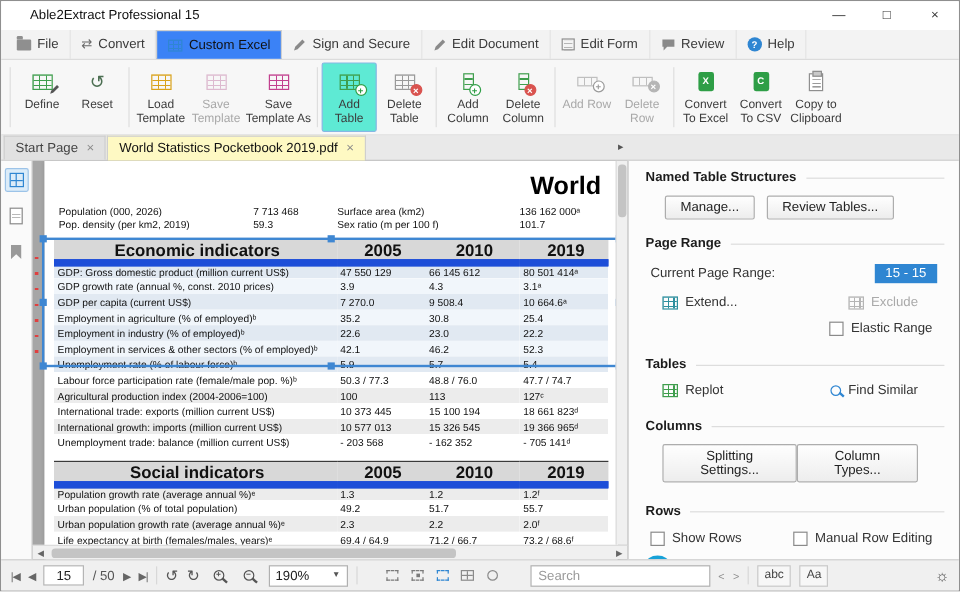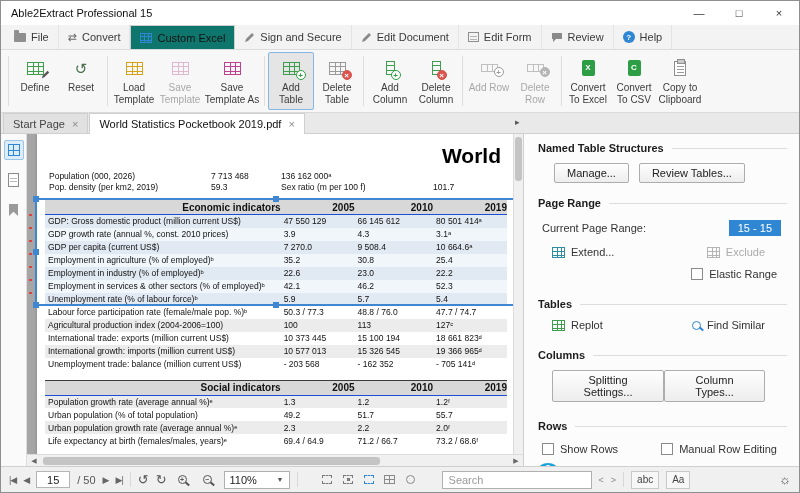--- a/index.html
+++ b/index.html
@@ -1,43 +1,43 @@
 <!DOCTYPE html>
 <html><head>
 <meta charset="utf-8">
 <style>
 *{box-sizing:border-box;margin:0;padding:0}
 body{width:800px;height:493px;overflow:hidden;font-family:"Liberation Sans",sans-serif;background:#fff}
 .window{width:800px;height:493px;border:1px solid #8f8f8f;display:flex;flex-direction:column;background:#fff}
 
 
-.titlebar{height:24px;display:flex;align-items:center;padding-left:10px;background:#fff;flex:0 0 auto}
+.titlebar{height:24px;display:flex;align-items:center;padding-left:24px;background:#fff;flex:0 0 auto}
 .titlebar .title{font-size:11px;color:#111}
 .win-controls{margin-left:auto;display:flex;height:100%}
 .wc{width:40px;display:flex;align-items:center;justify-content:center;font-size:11px;color:#333}
 
 
 .ribbon-tabs{height:25px;background:#f3f3f3;border-bottom:1px solid #dcdcdc;display:flex;align-items:stretch;padding-left:4px;flex:0 0 auto}
 .rtab{display:flex;align-items:center;gap:5px;padding:0 9px;font-size:11px;color:#3a3a3a;border-right:1px solid #e4e4e4}
-.rtab.active{background:#0f766e;border:1px solid #cfcfcf;border-bottom:none;color:#111}
+.rtab.active{background:#3b82f6;border:1px solid #cfcfcf;border-bottom:none;color:#111}
 .mfolder{width:12px;height:9px;background:#8f8f8f;border-radius:1px;position:relative;display:inline-block}
 .mfolder::before{content:"";position:absolute;top:-3px;left:0;width:5px;height:3px;background:#8f8f8f;border-radius:1px 1px 0 0}
 .swap{font-size:11px;color:#6a6a6a;line-height:1}
 .swap::after{content:"⇄"}
 .mgrid{width:12px;height:10px;border:1px solid #2f86d2;display:inline-block;background-image:repeating-linear-gradient(to right,transparent 0 3px,#2f86d2 3px 4px),repeating-linear-gradient(to bottom,transparent 0 2.5px,#2f86d2 2.5px 3.5px)}
 .mform{width:11px;height:10px;border:1px solid #8f8f8f;display:inline-block;background-image:repeating-linear-gradient(to bottom,transparent 0 2px,#b5b5b5 2px 3px);background-size:7px 100%;background-position:1px 1px;background-repeat:no-repeat}
 .qcirc{width:12px;height:12px;border-radius:50%;background:#2f86d2;color:#fff;font-size:8px;font-weight:bold;display:inline-flex;align-items:center;justify-content:center}
 
 
 .toolbar{height:63px;background:#f7f7f7;border-bottom:1px solid #d9d9d9;display:flex;align-items:stretch;padding:2px 4px;flex:0 0 auto}
 .tsep{width:1px;background:#dedede;margin:4px 3px;flex:0 0 auto}
 .tbtn{width:46px;display:flex;flex-direction:column;align-items:center;padding-top:5px;gap:4px;font-size:10px;color:#3c3c3c;text-align:center;line-height:1.15;border:1px solid transparent;border-radius:2px}
 .tbtn.wide{width:58px}
 .tbtn .ic{height:20px;display:flex;align-items:center;justify-content:center}
-.tbtn.active{background:#e5e5e5;border-color:#86b7e4}
+.tbtn.active{background:#5eead4;border-color:#86b7e4}
 .tbtn.disabled{color:#a8a8a8}
 .rel{position:relative;display:inline-flex}
 .igrid{--c:#3f9e4d;width:17px;height:13px;border:1px solid var(--c);background-image:repeating-linear-gradient(to right,transparent 0 4.6px,var(--c) 4.6px 5.6px),repeating-linear-gradient(to bottom,transparent 0 3.3px,var(--c) 3.3px 4.3px)}
 .igrid.yellow{--c:#d9a21b}.igrid.pinkpale{--c:#ddb9cf}.igrid.pink{--c:#c2418f}.igrid.gray{--c:#9a9a9a}
 .icol{--c:#3f9e4d;width:9px;height:14px;border:1px solid var(--c);background-image:repeating-linear-gradient(to bottom,transparent 0 3.3px,var(--c) 3.3px 4.3px)}
 .irow{--c:#bfbfbf;width:17px;height:8px;border:1px solid var(--c);background-image:repeating-linear-gradient(to right,transparent 0 4.6px,var(--c) 4.6px 5.6px)}
 .badge{position:absolute;right:-6px;bottom:-5px;width:10px;height:10px;border-radius:50%;font-size:8px;line-height:9px;text-align:center;font-weight:bold;background:#fff}
 .badge.add{color:#2e9e46;border:1px solid #2e9e46}.badge.add::after{content:"+"}
 .badge.del{background:#d9534f;border:1px solid #d9534f;color:#fff}.badge.del::after{content:"×"}
 .badge.addg{color:#9a9a9a;border:1px solid #9a9a9a}.badge.addg::after{content:"+"}
@@ -48,39 +48,39 @@
 .ireset{font-size:15px;color:#4c6f52;line-height:1}.ireset::after{content:"↺"}
 .iconv{width:13px;height:16px;border-radius:2px;background:#2e9e46;color:#fff;display:flex;align-items:center;justify-content:center;font-size:8px;font-weight:bold}
 .iconv.x::after{content:"X"}.iconv.c::after{content:"C"}
 .iclip{width:12px;height:15px;background:#fff;border:1px solid #8f8f8f;position:relative}
 .iclip::before{content:"";position:absolute;left:2px;top:-3px;width:6px;height:3px;background:#c9c9c9;border:1px solid #8f8f8f}
 .iclip::after{content:"";position:absolute;left:2px;top:4px;width:7px;height:7px;background:repeating-linear-gradient(to bottom,#9a9a9a 0 1px,transparent 1px 3px)}
 
 
 .doctab-row{height:21px;background:#e9e9e9;border-bottom:1px solid #cfcfcf;display:flex;align-items:flex-end;padding-left:2px;position:relative;flex:0 0 auto}
 .dtab{height:20px;display:flex;align-items:center;gap:7px;padding:0 9px;font-size:11px;color:#444;background:#e1e1e1;border:1px solid #cfcfcf;border-bottom:none;margin-right:1px}
-.dtab.active{background:#ffffff;color:#111;height:21px;margin-bottom:-1px}
+.dtab.active{background:#fef9c3;color:#111;height:21px;margin-bottom:-1px}
 .dclose{font-size:11px;color:#8a8a8a}
 .collapse-btn{position:absolute;left:514px;top:4px;font-size:9px;color:#555}
 
 
 .main{flex:1;display:flex;min-height:0}
 .side-strip{width:26px;background:#fafafa;border-right:1px solid #ddd;display:flex;flex-direction:column;align-items:center;padding-top:6px;gap:10px;flex:0 0 auto}
 .sicon{width:20px;height:20px;display:flex;align-items:center;justify-content:center;border:1px solid transparent;border-radius:2px}
 .sicon.active{background:#dcecf9;border-color:#9cc3e8}
 .sq4{width:12px;height:12px;border:1px solid #2f86d2;background-image:linear-gradient(#2f86d2,#2f86d2),linear-gradient(#2f86d2,#2f86d2);background-size:1px 100%,100% 1px;background-position:center,center;background-repeat:no-repeat}
 .pgico{width:11px;height:14px;border:1px solid #8a8a8a;background:#fff;background-image:repeating-linear-gradient(to bottom,transparent 0 2px,#b9b9b9 2px 3px);background-size:7px 8px;background-position:1px 2px;background-repeat:no-repeat}
 .bmico{width:9px;height:12px;background:#9a9a9a;clip-path:polygon(0 0,100% 0,100% 100%,50% 65%,0 100%)}
 
 .doc-wrap{flex:1;position:relative;background:#a6a6a6;overflow:hidden}
 .page{position:absolute;left:10px;top:0;width:478px;height:400px;background:#fff;box-shadow:1px 0 4px rgba(0,0,0,.35)}
 .pg-title{font-size:21px;font-weight:bold;text-align:right;padding:10px 14px 3px 0;color:#000}
 .info{display:grid;grid-template-columns:162px 70px 152px 1fr;padding:0 8px 0 12px;font-size:8.5px;line-height:11px;color:#111}
 .stat-table{width:calc(100% - 16px);margin:6px 8px 0;border-collapse:collapse;table-layout:fixed;font-size:8.5px;color:#111}
-.stat-table th{font-size:10px;font-weight:bold;text-align:right;background:#d8d8d8;border-top:1.5px solid #3a3a3a;border-bottom:1px solid #1d4ed8;height:15px;padding-left:3px}
+.stat-table th{font-size:14px;font-weight:bold;text-align:center;background:#d8d8d8;border-top:1.5px solid #3a3a3a;border-bottom:6px solid #1d4ed8;height:15px;padding-left:3px}
 .stat-table td{height:13px;padding-left:3px;white-space:nowrap;overflow:hidden}
 .stat-table tbody tr:nth-child(odd){background:#ececec}
 #econ-body tr:nth-child(-n+7):nth-child(odd){background:#e1e9f2}
 #econ-body tr:nth-child(-n+7):nth-child(even){background:#f1f6fb}
 .tbl-wrap{position:relative}
 .sel-box{position:absolute;left:-2px;right:-2px;top:-1px;height:108px;border:2px solid #3f87d2;pointer-events:none}
 .h{position:absolute;width:6px;height:6px;background:#3f87d2}
 .h.tl{left:-4px;top:-4px}.h.tm{left:50%;margin-left:-3px;top:-4px}.h.tr{right:-4px;top:-4px}
 .h.ml{left:-4px;top:50%;margin-top:-3px}.h.mr{right:-4px;top:50%;margin-top:-3px}
 .h.bl{left:-4px;bottom:-4px}.h.bm{left:50%;margin-left:-3px;bottom:-4px}.h.br{right:-4px;bottom:-4px}
@@ -341,20 +341,21 @@
         </span>
     </div>
 
     <div class="doc-wrap">
       <div class="page">
         <div class="pg-title">World</div>
 
         <div class="info">
           <span>Population (000, 2026)</span>
           <span>7 713 468</span>
+          <span>Surface area (km2)</span>
           <span>136 162 000ᵃ</span>
         </div>
         <div class="info">
           <span>Pop. density (per km2, 2019)</span>
           <span>59.3</span>
           <span>Sex ratio (m per 100 f)</span>
           <span>101.7</span>
         </div>
 
         <div class="tbl-wrap">
@@ -632,21 +633,21 @@
         <span class="mg">
           <span class="sign">+</span>
         </span>
       </span>
     <span class="magbtn">
         <span class="mg">
           <span class="sign">−</span>
         </span>
       </span>
     <span class="combo">
-      <span>110%</span>
+      <span>190%</span>
       <span class="arr">▼</span>
     </span>
     <span class="ssep"></span>
     <span class="tools">
       <span class="tool">
           <span class="drect"></span>
         </span>
       <span class="tool">
           <span class="drect dot"></span>
         </span>

